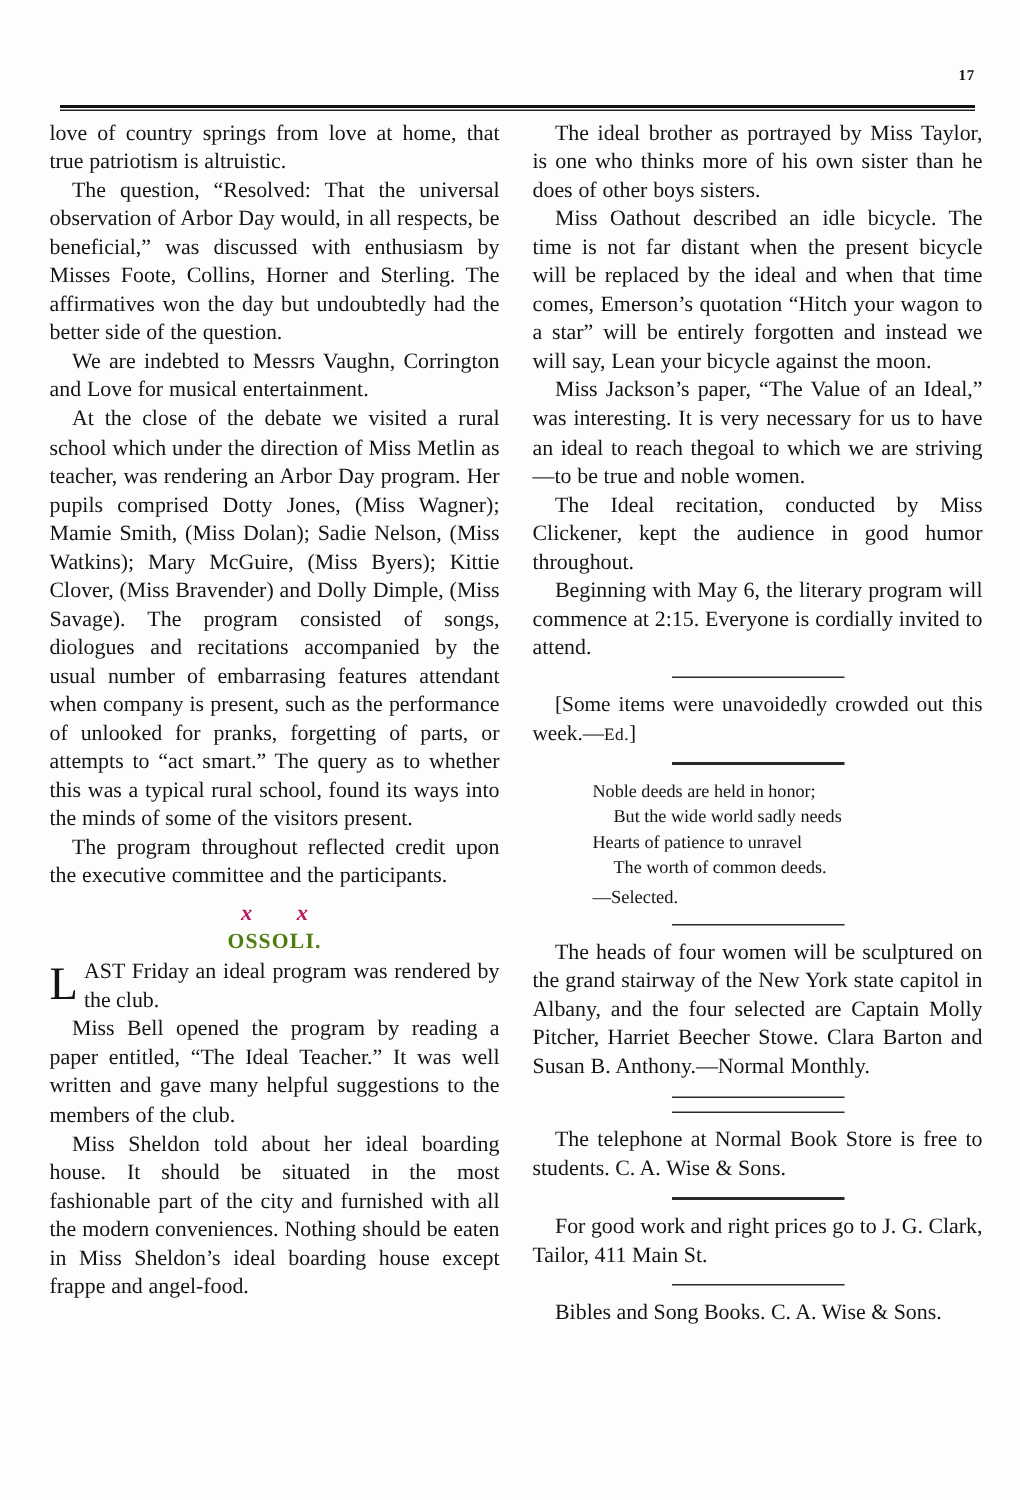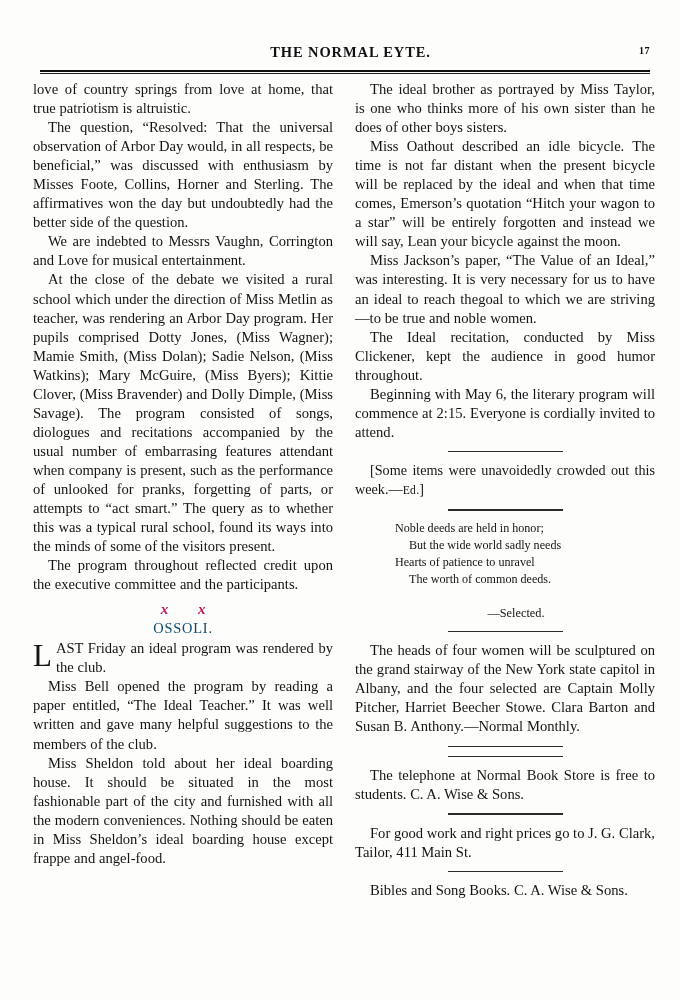--- a/index.html
+++ b/index.html
@@ -127,21 +127,22 @@
     letter-spacing: 13px;
     margin: 7px 0 2px 0;
     padding-left: 13px;
     color: #be185d;
   }
   .section-head {
     text-align: center;
     font-size: 14.4px;
     letter-spacing: 0.8px;
     margin: 0 0 2px 0;
-    color: #0c4a6e;
+    color: #4d7c0f;
+    font-weight: bold;
   }
 
   
   .divider {
     width: 115px;
     height: 1.4px;
     background: #2a2a2a;
     margin: 9px auto 9px auto;
   }
 
@@ -161,43 +162,42 @@
   
   .poem {
     margin: 2px 0 0 0;
     padding-left: 40px;
     font-size: 12.1px;
     line-height: 17.2px;
   }
   .poem .v { white-space: pre; }
   .poem .ind { padding-left: 14px; }
   .poem-attrib {
-    margin-top: 16px;
-    text-align: center;
+    margin-top: 2px;
+    text-align: left;
     padding-right: 18px;
     font-size: 12.3px;
   }
 
   
   p.ad {
     margin: 0;
     font-size: 14.6px;
     line-height: 19.05px;
     text-align: justify;
     text-indent: 15px;
   }
   p.ad.last { text-align: left; }
 </style>
 </head>
 <body>
 
 <div class="page">
 
   <div class="masthead">
-    <div class="masthead-title">THE NORMAL EYTE.</div>
     <div class="masthead-folio">17</div>
   </div>
 
   <div class="head-rule">
     <div class="r1"></div>
     <div class="r2"></div>
   </div>
 
   <div class="columns">
 

